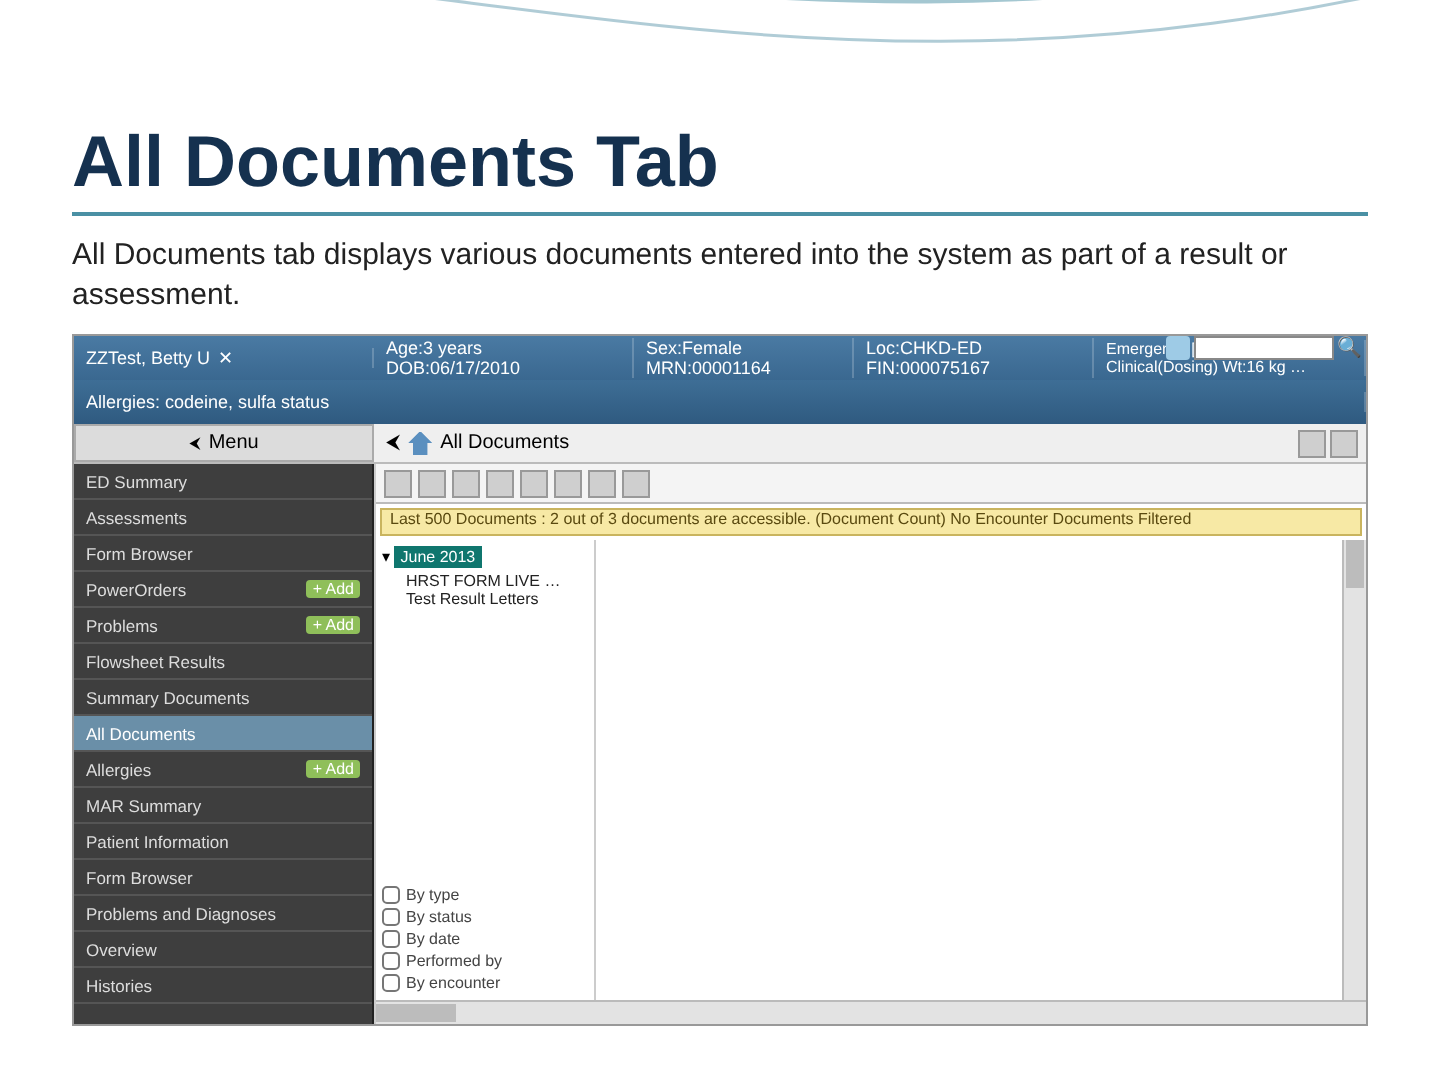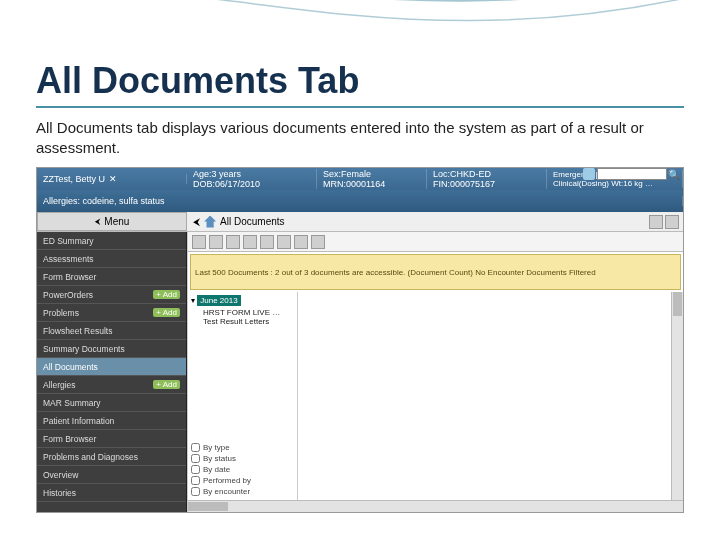--- a/index.html
+++ b/index.html
@@ -79,21 +79,21 @@
   .tb-ico { width:14px; height:14px; background:#cfcfcf; border:1px solid #999; }
   
   .body-split { display:flex; height: 280px; }
   .sidebar { width:150px; background:#3e3e3e; color:#ddd; border-right:1px solid #222; overflow:hidden;}
   .sb-item { height:18px; display:flex; align-items:center; padding:0 6px; border-bottom:1px solid #555; font-size:8.5px; justify-content:space-between;}
   .sb-item.sel { background:#6a8fa8; color:#fff; }
   .plus { background:#8fbf5a; color:#fff; font-size:8px; padding:0 3px; border-radius:2px; }
   .main { flex:1; display:flex; flex-direction:column; background:#fff; border-left:1px solid #ccc;}
   .tb-row { height:20px; border-bottom:1px solid #bbb; display:flex; align-items:center; gap:3px; padding:0 4px; background:#f4f4f4;}
   .tb-row .tb-ico { width:14px; height:14px; }
-  .status-bar { height:14px; background:#f7e9a5; border:1px solid #c9b45e; color:#5a4a10; font-size:8px; display:flex; align-items:center; padding:17px 4px; margin:2px;}
+  .status-bar { height:14px; background:#f7e9a5; border:1px solid #c9b45e; color:#5a4a10; font-size:8px; display:flex; align-items:flex-start; padding:0 4px; margin:2px;}
   .doc-area { flex:1; display:flex; }
   .tree-pane { width:110px; border-right:1px solid #ccc; padding:3px; background:#fff; font-size:8px; display:flex; flex-direction:column;}
   .tree-root { background:#0f766e; color:#fff; padding:1px 3px; display:inline-block; margin-bottom:2px;}
   .tree-node { padding-left:12px; color:#222; white-space:nowrap; overflow:hidden;}
   .tree-spacer { flex:1; }
   .check-row { display:flex; align-items:flex-start; gap:3px; font-size:8px; color:#444; padding:1px 0;}
   .check-row input { width:9px; height:9px; }
   .preview-pane { flex:1; background:#fff; position:relative;}
   .vscroll { position:absolute; top:0; right:0; bottom:0; width:12px; background:#e3e3e3; border-left:1px solid #bbb;}
   .vscroll .thumb { position:absolute; top:0; left:1px; right:1px; height:24px; background:#bcbcbc;}

